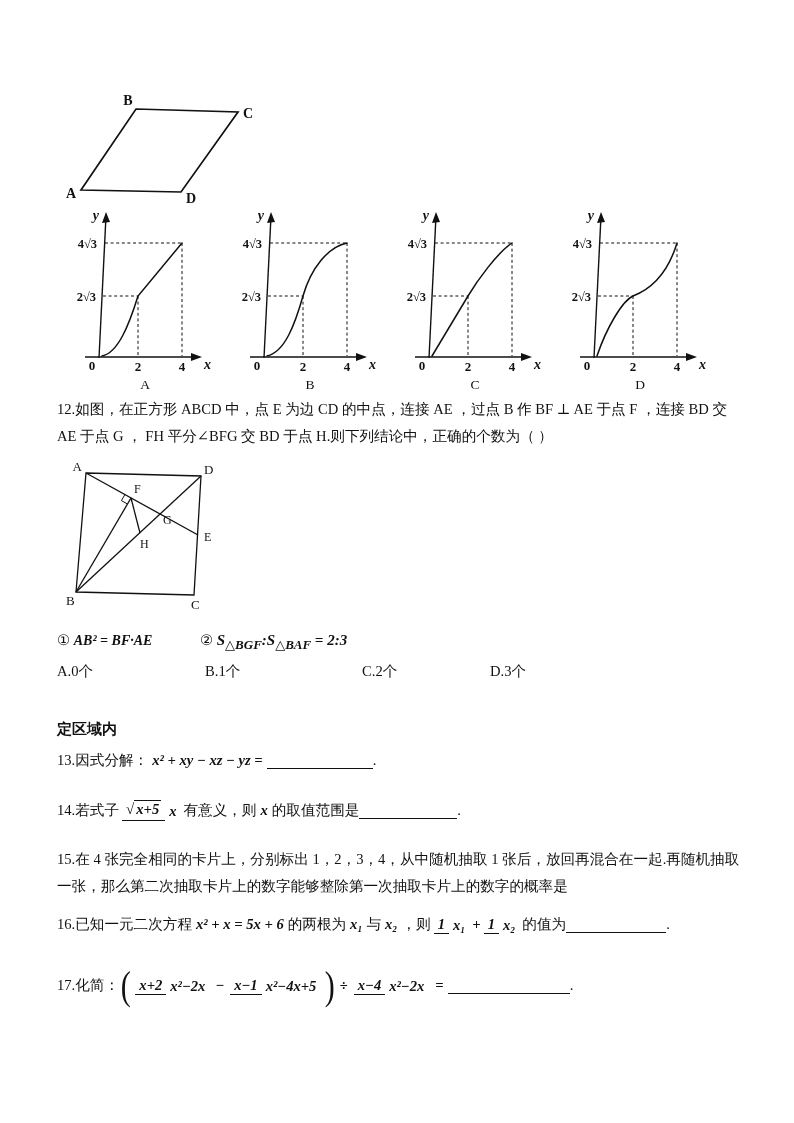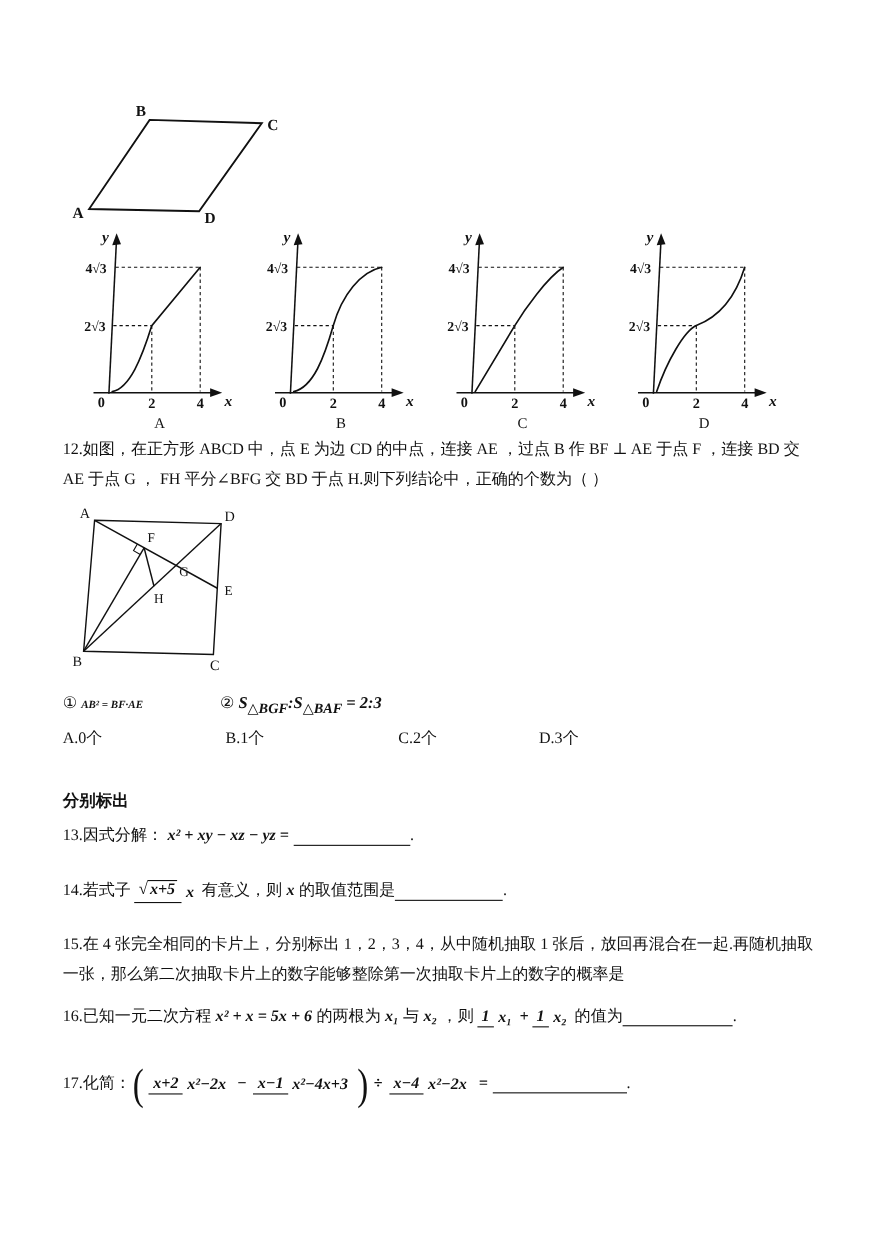--- a/index.html
+++ b/index.html
@@ -135,34 +135,34 @@
     <text x="8" y="143" font-size="13">B</text>
     <text x="133" y="147" font-size="13">C</text>
     <text x="146" y="79" font-size="12">E</text>
     <text x="76" y="31" font-size="12">F</text>
     <text x="105" y="62" font-size="12">G</text>
     <text x="82" y="86" font-size="12">H</text>
   </svg>
 
   <div class="abs txt" style="left:57px;top:630px;">
     <span>①</span>
-    <span class="math" style="font-size:10px">AB² = BF·AE</span>
+    <span class="math" style="font-size:14px">AB² = BF·AE</span>
   </div>
   <div class="abs txt" style="left:200px;top:630px;">
     <span>②</span>
     <span class="math" style="font-size:15px">S</span><sub class="mathsub">△BGF</sub><span class="math" style="font-size:15px">:S</span><sub class="mathsub">△BAF</sub>
     <span class="math" style="font-size:15px">= 2:3</span>
   </div>
 
   <div class="abs txt" style="left:57px;top:661px;">A.0个</div>
   <div class="abs txt" style="left:205px;top:661px;">B.1个</div>
   <div class="abs txt" style="left:362px;top:661px;">C.2个</div>
   <div class="abs txt" style="left:490px;top:661px;">D.3个</div>
 
-  <div class="abs txt bold" style="left:57px;top:719px;font-size:15px;">分别标出</div>
+  <div class="abs txt bold" style="left:57px;top:719px;font-size:15px;">定区域内</div>
 
   <div class="abs txt row" style="left:57px;top:750px;">
     <span>13.因式分解：</span>
     <span class="math" style="margin:0 4px;">x² + xy − xz − yz =</span>
     <span class="blank" style="width:106px;"></span>
     <span>.</span>
   </div>
 
   <div class="abs txt row" style="left:57px;top:788px;height:46px;">
     <span>14.若式子</span>
@@ -205,21 +205,21 @@
   <div class="abs txt row" style="left:57px;top:958px;height:56px;">
     <span>17.化简：</span>
     <span class="bigparen">(</span>
     <span class="frac math">
       <span class="num">x+2</span>
       <span class="den">x²−2x</span>
     </span>
     <span class="math" style="margin:0 3px;">−</span>
     <span class="frac math">
       <span class="num">x−1</span>
-      <span class="den">x²−4x+3</span>
+      <span class="den">x²−4x+5</span>
     </span>
     <span class="bigparen">)</span>
     <span style="margin:0 3px;font-weight:bold;">÷</span>
     <span class="frac math">
       <span class="num">x−4</span>
       <span class="den">x²−2x</span>
     </span>
     <span class="math" style="margin:0 4px;">=</span>
     <span class="blank" style="width:122px;"></span>
     <span>.</span>

